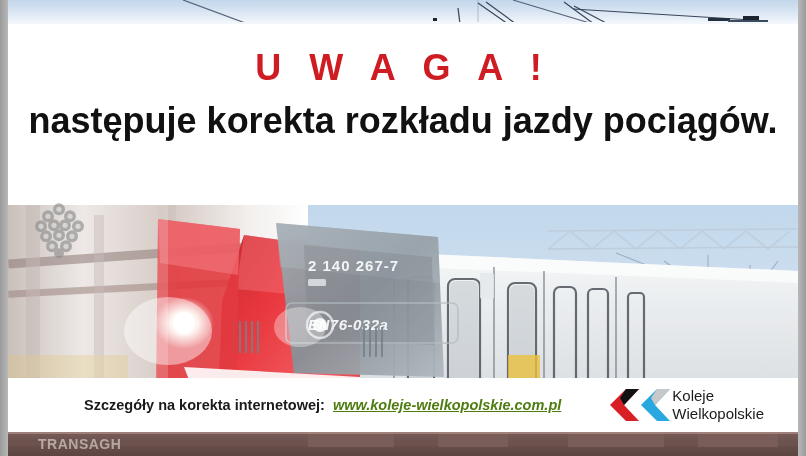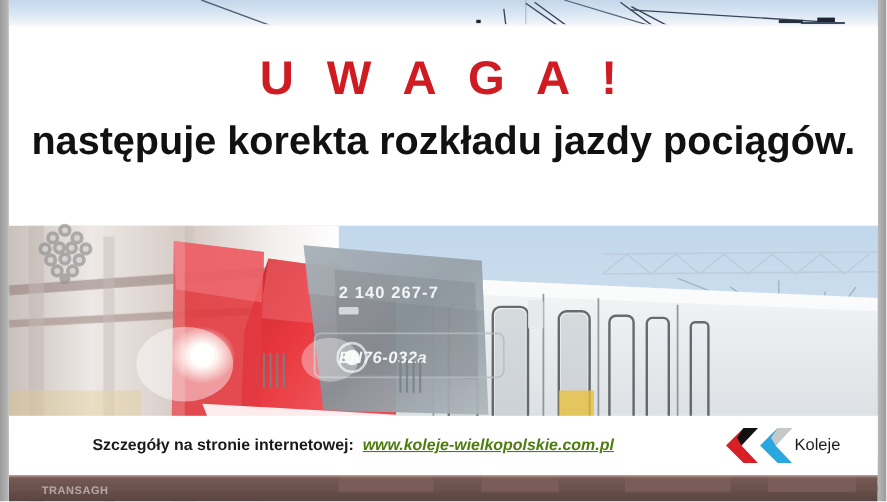--- a/index.html
+++ b/index.html
@@ -53,21 +53,21 @@
     display: flex;
     flex-direction: column;
     align-items: center;
     justify-content: flex-start;
     padding-top: 12px;
     box-sizing: border-box;
   }
 
   .uwaga {
     color: #cf1c22;
-    font-size: 43px;
+    font-size: 36px;
     font-weight: bold;
     letter-spacing: 9px;
     line-height: 1;
     margin: 14px 0 0 0;
     white-space: nowrap;
   }
   .date-line {
     color: #111111;
     font-size: 37px;
     font-weight: bold;
@@ -153,21 +153,21 @@
     color: #1b1b1b;
     white-space: nowrap;
   }
   .brand-text span { display: block; }
 
   
   .ghost-text {
     position: absolute;
     left: 30px;
     bottom: 4px;
-    font-size: 10px;
+    font-size: 14px;
     letter-spacing: .5px;
     color: rgba(245,238,236,.55);
     z-index: 22;
     white-space: nowrap;
     font-weight: bold;
   }
 </style>
 </head>
 <body>
 
@@ -372,34 +372,35 @@
         <rect x="690" y="226" width="80" height="16"></rect>
       </g>
       <rect x="0" y="226" width="790" height="3" fill="#c7a49b" opacity=".5"></rect>
     </svg>
 
     <div class="ghost-text">TRANSAGH</div>
   </div>
 
   <div class="footer-bar">
     <div class="footer-note">
-      <span>Szczegóły na stronie internetowej:</span>
+      <span>Szczegóły na korekta internetowej:</span>
       <a class="footer-url" href="#">www.koleje-wielkopolskie.com.pl</a>
     </div>
 
     <div class="brand">
       <svg class="brand-mark" viewBox="0 0 62 36">
         <polygon points="0,18 16,2 29,2 14,18 29,34 16,34" fill="#d81f26"></polygon>
         <polygon points="16,2 29,2 14,18 10,11" fill="#111111"></polygon>
         <polygon points="18,2 31,2 31,34 18,34 30,18" fill="none"></polygon>
         <polygon points="31,18 47,2 60,2 45,18 60,34 47,34" fill="#29a8e0"></polygon>
         <polygon points="47,2 60,2 45,18 41,11" fill="#c6c8ca"></polygon>
       </svg>
       <div class="brand-text">
         <span>Koleje</span>
+        <span>Wielkopolskie</span>
       </div>
     </div>
   </div>
 
   <svg class="crest" viewBox="0 0 62 58">
     <g fill="#8f8f8f" opacity=".85">
       <circle cx="31" cy="8" r="6"></circle>
       <circle cx="20" cy="15" r="6"></circle>
       <circle cx="42" cy="15" r="6"></circle>
       <circle cx="13" cy="25" r="6"></circle>

